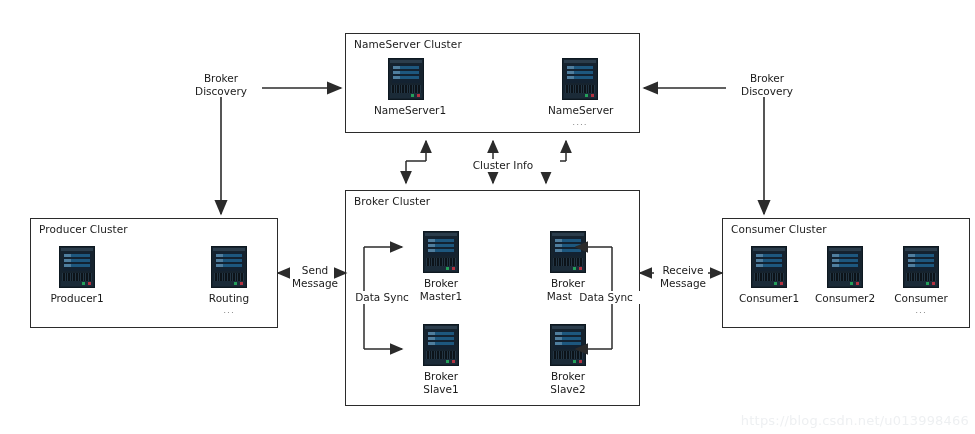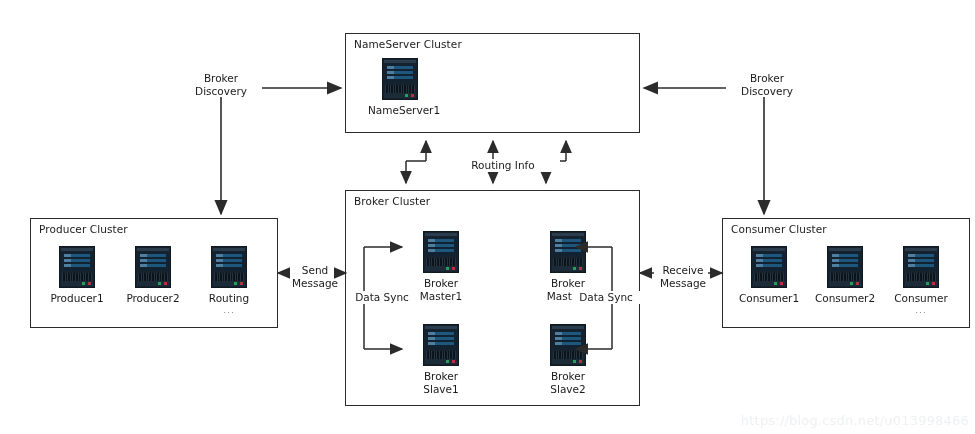--- a/index.html
+++ b/index.html
@@ -155,21 +155,21 @@
   }
 </style>
 </head>
 <body>
 
 <div id="canvas">
 
   <div class="cluster" style="left:345px; top:33px; width:295px; height:100px;">
     <div class="cluster-title">NameServer Cluster</div>
 
-    <div class="node" style="left:22px; top:24px;">
+    <div class="node" style="left:28px; top:24px;">
       <div class="node-icon">
         <div class="cap"></div>
         <div class="panel">
           <div class="bar b1">
               <div class="tick"></div>
             </div>
           <div class="bar b2">
               <div class="tick"></div>
             </div>
           <div class="bar b3">
@@ -179,20 +179,42 @@
         <div class="grille"></div>
         <div class="base"></div>
         <div class="led green"></div>
         <div class="led red"></div>
       </div>
       <div class="node-label">NameServer1</div>
       <div class="node-ellipsis"></div>
     </div>
 
 
+    <div class="node" style="left:202px; top:24px;">
+      <div class="node-icon">
+        <div class="cap"></div>
+        <div class="panel">
+          <div class="bar b1">
+              <div class="tick"></div>
+            </div>
+          <div class="bar b2">
+              <div class="tick"></div>
+            </div>
+          <div class="bar b3">
+              <div class="tick"></div>
+            </div>
+        </div>
+        <div class="grille"></div>
+        <div class="base"></div>
+        <div class="led green"></div>
+        <div class="led red"></div>
+      </div>
+      <div class="node-label">NameServer</div>
+      <div class="node-ellipsis">....</div>
+    </div>
   </div>
 
   <div class="cluster" style="left:345px; top:190px; width:295px; height:216px;">
     <div class="cluster-title">Broker Cluster</div>
 
     <div class="node" style="left:63px; top:40px;">
       <div class="node-icon">
         <div class="cap"></div>
         <div class="panel">
           <div class="bar b1">
@@ -331,42 +353,20 @@
         </div>
         <div class="grille"></div>
         <div class="base"></div>
         <div class="led green"></div>
         <div class="led red"></div>
       </div>
       <div class="node-label">Producer1</div>
       <div class="node-ellipsis"></div>
     </div>
 
-    <div class="node" style="left:90px; top:27px;">
-      <div class="node-icon">
-        <div class="cap"></div>
-        <div class="panel">
-          <div class="bar b1">
-              <div class="tick"></div>
-            </div>
-          <div class="bar b2">
-              <div class="tick"></div>
-            </div>
-          <div class="bar b3">
-              <div class="tick"></div>
-            </div>
-        </div>
-        <div class="grille"></div>
-        <div class="base"></div>
-        <div class="led green"></div>
-        <div class="led red"></div>
-      </div>
-      <div class="node-label">Producer2</div>
-      <div class="node-ellipsis"></div>
-    </div>
 
     <div class="node" style="left:166px; top:27px;">
       <div class="node-icon">
         <div class="cap"></div>
         <div class="panel">
           <div class="bar b1">
               <div class="tick"></div>
             </div>
           <div class="bar b2">
               <div class="tick"></div>
@@ -516,21 +516,21 @@
       <path d="M16,30 L16,52" fill="none" stroke="#2b2b2b" stroke-width="1.5" marker-end="url(#riDn)"></path>
 
       <path d="M103,32 L103,10" fill="none" stroke="#2b2b2b" stroke-width="1.5" marker-end="url(#riUp)"></path>
       <path d="M103,30 L103,52" fill="none" stroke="#2b2b2b" stroke-width="1.5" marker-end="url(#riDn)"></path>
 
       <path d="M176,30 L176,10" fill="none" stroke="#2b2b2b" stroke-width="1.5" marker-end="url(#riUp)"></path>
       <path d="M176,30 L156,30" fill="none" stroke="#2b2b2b" stroke-width="1.5"></path>
       <path d="M156,30 L156,52" fill="none" stroke="#2b2b2b" stroke-width="1.5" marker-end="url(#riDn)"></path>
     </svg>
   </div>
-  <div class="conn-label" style="left:446px; top:159px; width:110px;">Routing Info</div>
+  <div class="conn-label" style="left:446px; top:159px; width:110px;">Cluster Info</div>
 
   <div class="conn" style="left:276px; top:265px; width:72px; height:16px;">
     <svg width="72" height="16" viewBox="0 0 72 16">
       <defs>
         <marker id="smL" markerWidth="9" markerHeight="9" refX="8" refY="4.5" orient="auto">
           <path d="M0,0.6 L9,4.5 L0,8.4 Z" fill="#2b2b2b"></path>
         </marker>
         <marker id="smR" markerWidth="9" markerHeight="9" refX="8" refY="4.5" orient="auto">
           <path d="M0,0.6 L9,4.5 L0,8.4 Z" fill="#2b2b2b"></path>
         </marker>

